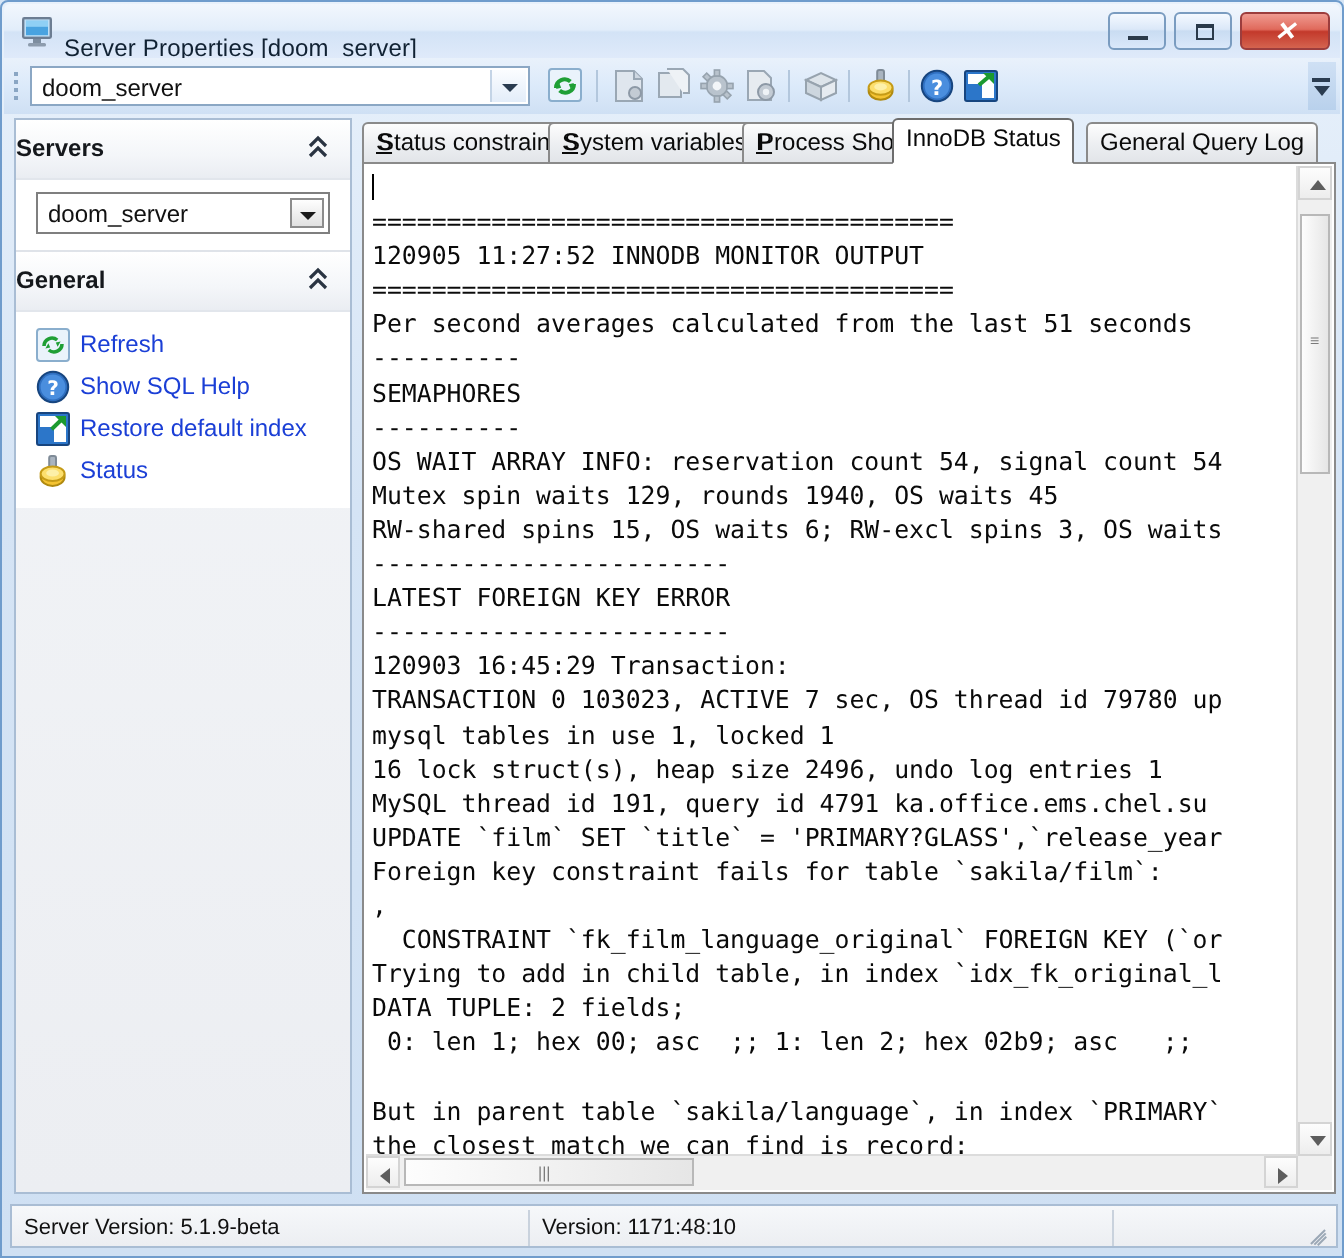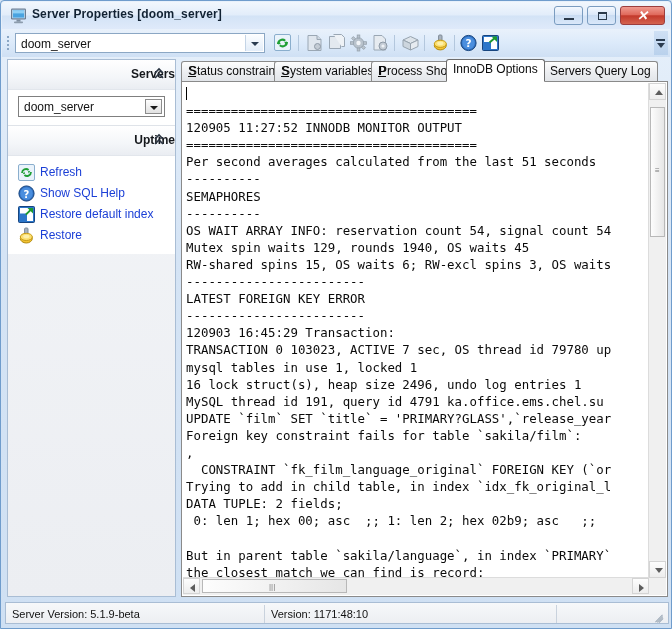--- a/index.html
+++ b/index.html
@@ -19,24 +19,23 @@
   .titlebar{
     position:absolute;left:1px;top:1px;width:668px;height:27px;
     box-sizing:border-box;
     background:linear-gradient(to bottom,#f2f7fd 0%,#e2edfa 48%,#d3e3f6 52%,#dfeafa 100%);
     border-radius:3px 3px 0 0;
   }
   .title-icon{
     position:absolute;left:8px;top:5px;width:17px;height:17px;
   }
   .title-text{
-    position:absolute;left:30px;top:5px;
+    position:absolute;left:30px;top:15px;
     font-size:12px;color:#123;letter-spacing:.1px;
     white-space:nowrap;
-    font-weight:bold;
   }
   .winbtns{position:absolute;right:5px;top:4px;height:20px;}
   .winbtn{
     display:inline-block;width:29px;height:19px;margin-left:1px;
     box-sizing:border-box;vertical-align:top;
     border:1px solid #7a9cc0;border-radius:3px;
     background:linear-gradient(to bottom,#f4f9ff 0%,#dbe8f8 45%,#c9dcf2 50%,#dae8fa 100%);
     position:relative;
   }
   .winbtn.close{
@@ -83,21 +82,21 @@
     box-sizing:border-box;
     background:linear-gradient(to bottom,#fbfcfe 0%,#f2f4f7 8%,#eceef2 100%);
     border:1px solid #a9bdd4;
   }
   .sb-header{
     position:relative;height:29px;
     background:linear-gradient(to bottom,#ffffff 0%,#f4f6f9 60%,#eaedf2 100%);
     border-bottom:1px solid #e2e6ec;
   }
   .sb-header .cap{
-    position:absolute;left:0;right:0;top:7px;text-align:right;
+    position:absolute;left:0;right:0;top:7px;text-align:left;
     font-size:12px;font-weight:bold;color:#15181c;
   }
   .sb-header .chev{
     position:absolute;right:10px;top:7px;width:12px;height:14px;color:#2a3442;
     font-size:11px;line-height:7px;text-align:center;font-weight:bold;
   }
   .sb-body{background:#ffffff;border-bottom:1px solid #dfe3e9;}
   .sb-combo-wrap{padding:6px 10px 8px 10px;background:#fff;}
   .sb-combo{
     position:relative;height:21px;box-sizing:border-box;
@@ -321,21 +320,21 @@
     <div class="sb-body">
       <div class="sb-combo-wrap">
         <div class="sb-combo">
           <span class="val">doom_server</span>
           <span class="btn"></span>
         </div>
       </div>
     </div>
 
     <div class="sb-header">
-      <span class="cap">Uptime</span>
+      <span class="cap">General</span>
       <span class="chev">
         <svg width="12" height="13" viewBox="0 0 12 13">
           <path d="M2 6L6 2l4 4" fill="none" stroke="#2a3442" stroke-width="1.6"></path>
           <path d="M2 11L6 7l4 4" fill="none" stroke="#2a3442" stroke-width="1.6"></path>
         </svg>
       </span>
     </div>
     <div class="links">
 
       <div class="link">
@@ -377,32 +376,32 @@
 
       <div class="link">
         <span class="ic">
           <svg width="17" height="17" viewBox="0 0 17 17">
             <rect x="6.6" y="1" width="3.4" height="6" rx="1" fill="#a9b4c0" stroke="#7f8b97"></rect>
             <ellipse cx="8.3" cy="11.4" rx="6" ry="4.6" fill="#f4c331" stroke="#b08a10"></ellipse>
             <ellipse cx="8.3" cy="9.9" rx="6" ry="3.6" fill="#fcdf6e" stroke="#c59b17"></ellipse>
             <ellipse cx="8.3" cy="9.5" rx="3.2" ry="1.8" fill="#fdf0a9"></ellipse>
           </svg>
         </span>
-        <span class="lbl">Restore</span>
+        <span class="lbl">Status</span>
       </div>
 
     </div>
   </div>
 
   <div class="tabstrip">
     <div class="tab" style="left:0px"><u>S</u><span style="margin-left:-7px">Status constraint</span></div>
     <div class="tab" style="left:93px"><u>S</u><span style="margin-left:-7px">System variables</span></div>
     <div class="tab" style="left:190px"><u>P</u><span style="margin-left:-7px">Process Show</span></div>
-    <div class="tab active" style="left:265px"><span>InnoDB Options</span></div>
-    <div class="tab" style="left:362px"><span>Servers Query Log</span></div>
+    <div class="tab active" style="left:265px"><span>InnoDB Status</span></div>
+    <div class="tab" style="left:362px"><span>General Query Log</span></div>
   </div>
 
   <div class="panel">
 
     <div class="textarea"><span class="caret"></span><span>
 =======================================
 120905 11:27:52 INNODB MONITOR OUTPUT
 =======================================
 Per second averages calculated from the last 51 seconds
 ----------

